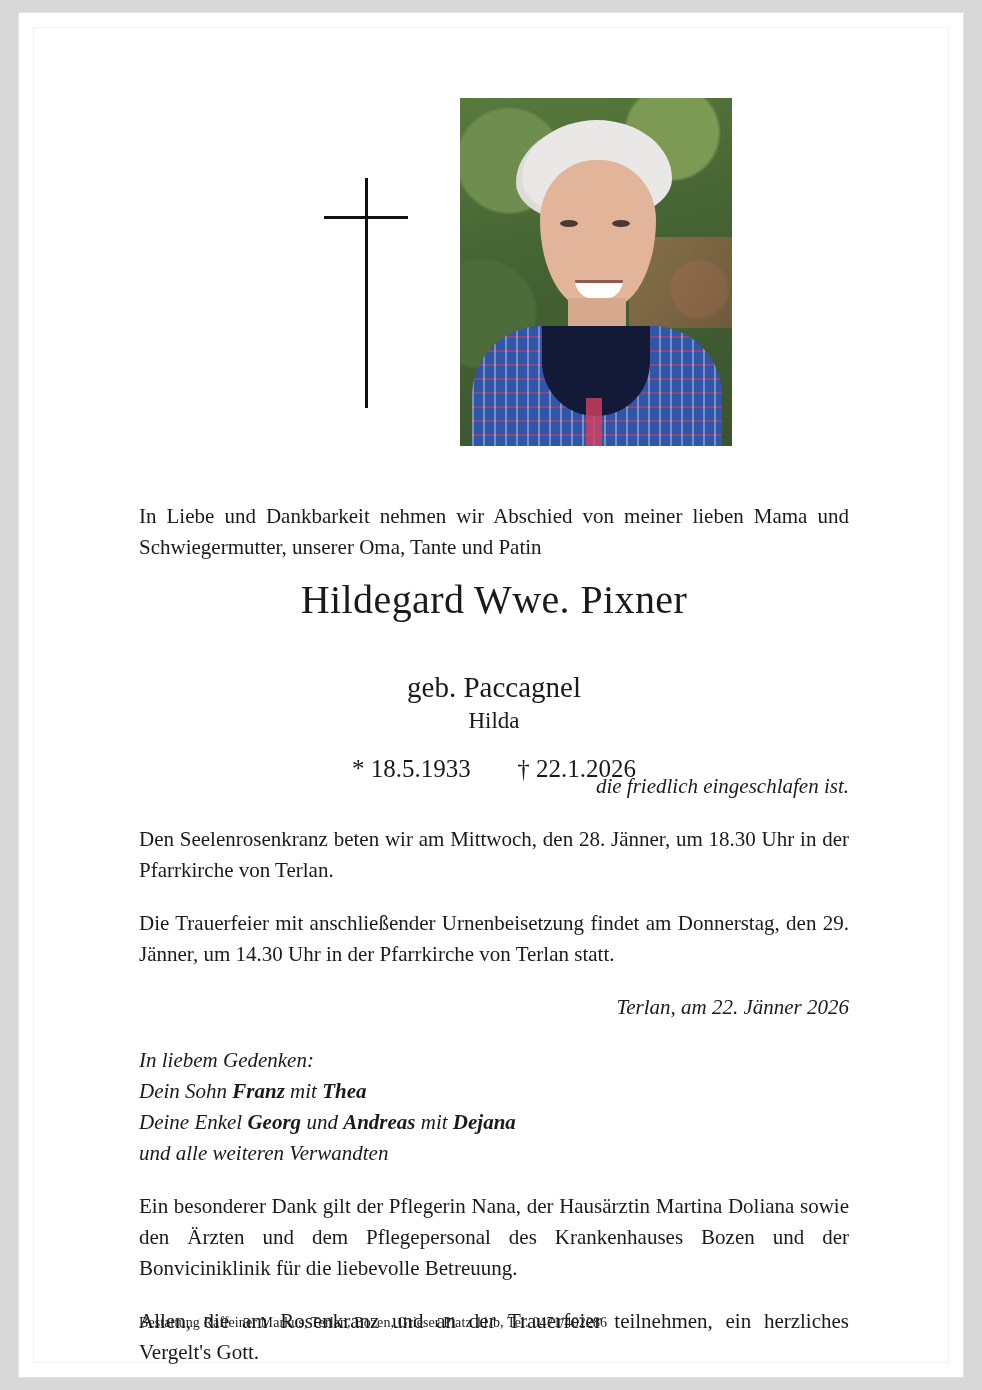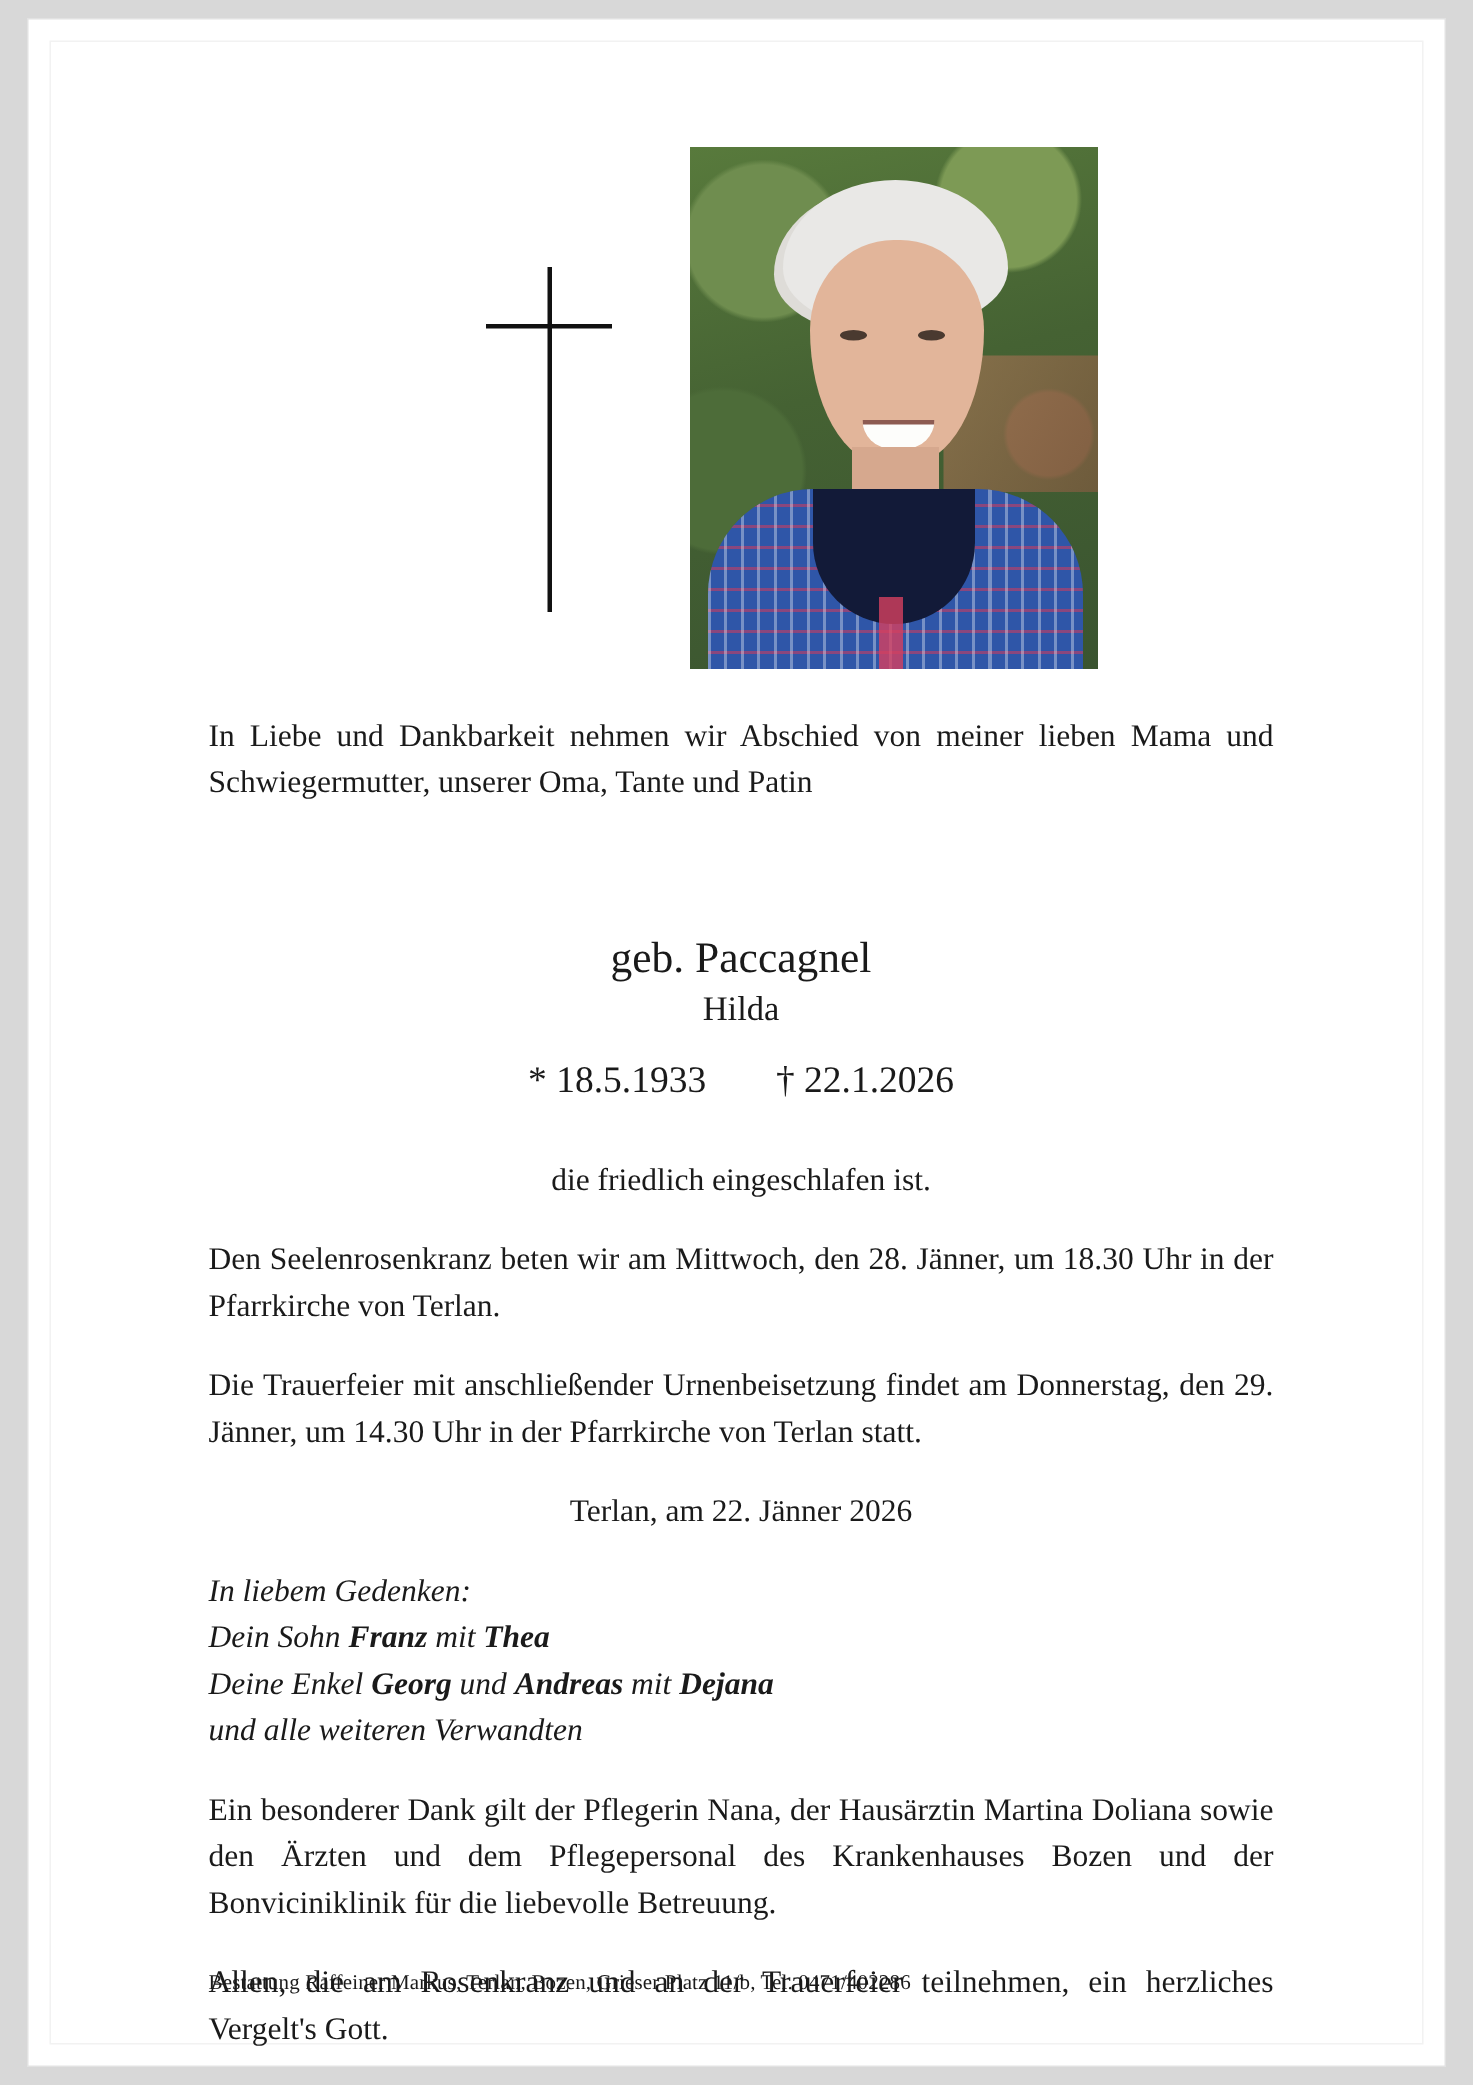--- a/index.html
+++ b/index.html
@@ -174,21 +174,21 @@
     width: 16px;
     height: 52px;
     background: #d6405f;
     opacity: .8;
   }
 
   
   .intro {
     position: absolute;
     left: 0;
-    top: 462px;
+    top: 488px;
     width: 710px;
     font-size: 21px;
     line-height: 31px;
     text-align: justify;
   }
   .name-block {
     position: absolute;
     left: 0;
     top: 563px;
     width: 710px;
@@ -221,21 +221,21 @@
     left: 0;
     top: 758px;
     width: 710px;
     font-size: 21px;
     line-height: 31px;
   }
   .body-text p {
     margin: 0 0 22px 0;
     text-align: justify;
   }
-  .body-text p.nojust { text-align: center; }
+  .body-text p.nojust { text-align: right; font-style: italic; }
   .gedenken { margin: 0 0 22px 0; }
   .gedenken div { text-align: left; font-style: italic; }
 
   .footer {
     position: absolute;
     left: 0;
     top: 1300px;
     width: 710px;
     font-size: 14px;
     line-height: 20px;
@@ -268,20 +268,21 @@
       <div class="body">
         <div class="pattern"></div>
       </div>
       <div class="collar"></div>
       <div class="placket"></div>
     </div>
 
     <div class="intro">In Liebe und Dankbarkeit nehmen wir Abschied von meiner lieben Mama und Schwiegermutter, unserer Oma, Tante und Patin</div>
 
     <div class="name-block">
+      <div class="name-main">Hildegard Wwe. Pixner</div>
       <div class="name-born">geb. Paccagnel</div>
       <div class="name-nick">Hilda</div>
       <div class="dates">
         <span>* 18.5.1933</span>
         <span class="gap"></span>
         <span>† 22.1.2026</span>
       </div>
     </div>
 
     <div class="body-text">

